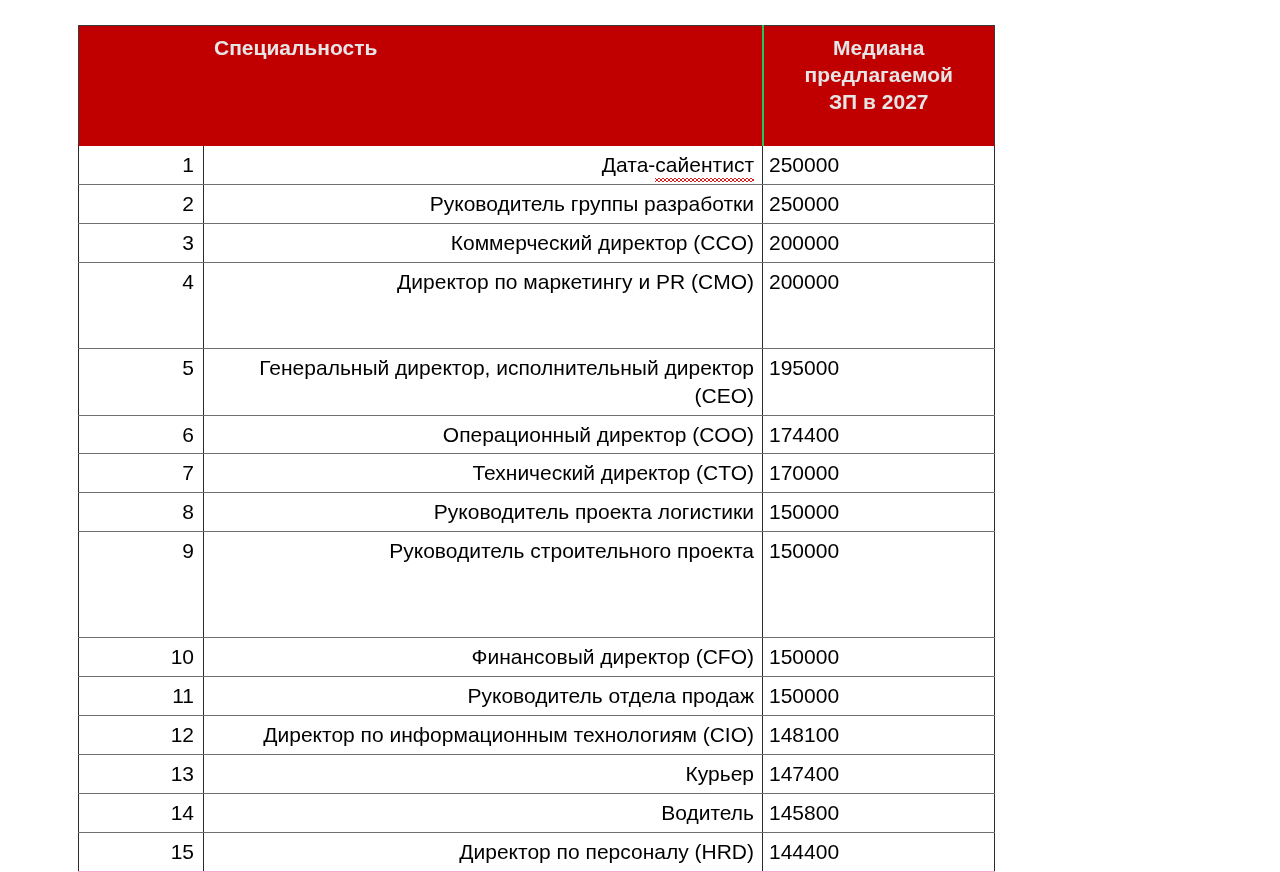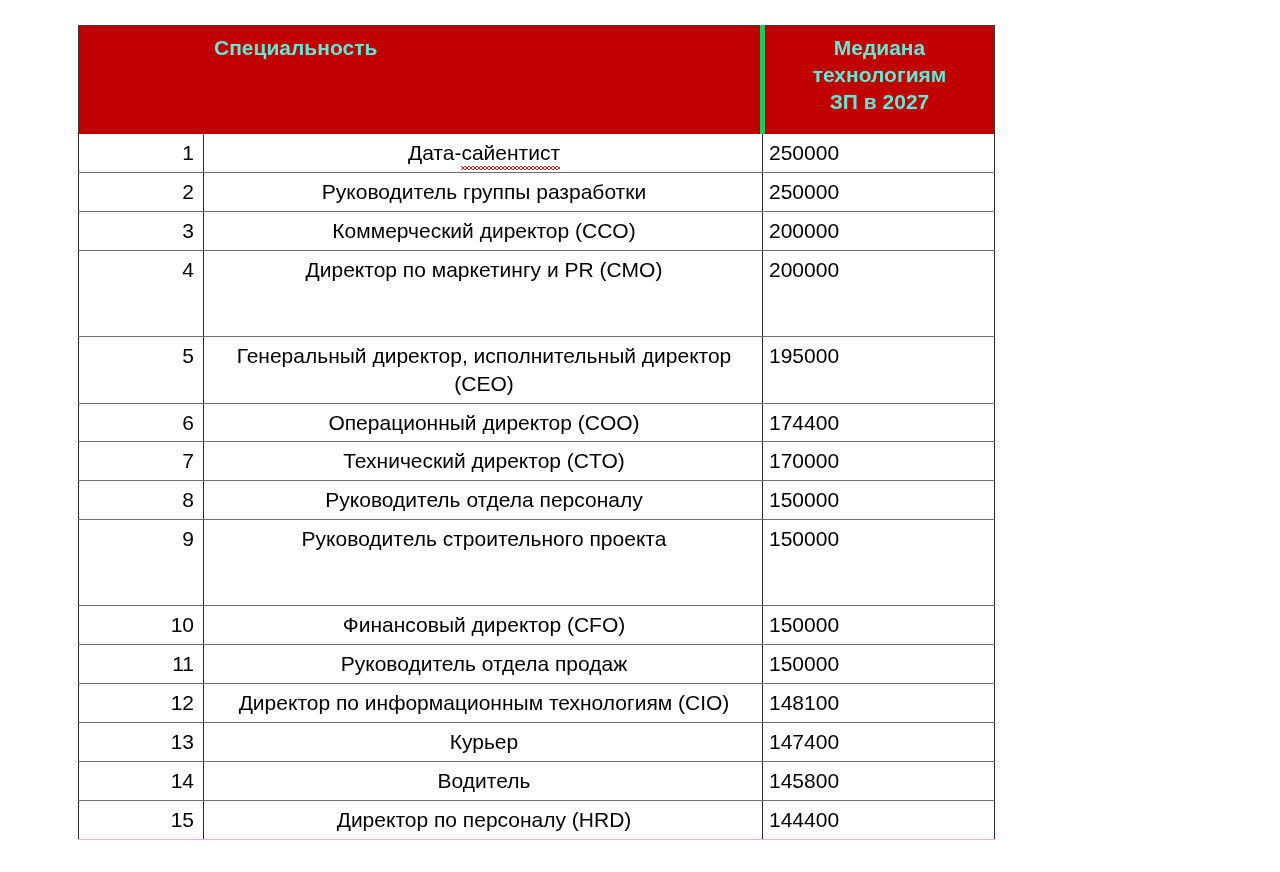--- a/index.html
+++ b/index.html
@@ -37,41 +37,41 @@
     background: #ffffff;
   }
 
   table.salary-table col.col-rank  { width: 125px; }
   table.salary-table col.col-spec  { width: 559px; }
   table.salary-table col.col-value { width: 232px; }
 
   
   thead tr.head-row th {
     background: #C00000;
-    color: #5eead4;
+    color: #e5e5e5;
     font-weight: bold;
     font-size: 21px;
     line-height: 1.28;
     padding: 9px 10px 9px 10px;
     vertical-align: top;
     border: 1px solid #C00000;
-    height: 108px;
+    height: 120px;
     box-sizing: border-box;
   }
   thead tr.head-row th.th-rank {
     border-left: 1px solid #3a3a3a;
     border-top: 1px solid #3a3a3a;
   }
   thead tr.head-row th.th-spec {
     text-align: left;
     border-top: 1px solid #3a3a3a;
   }
   thead tr.head-row th.th-value {
     text-align: center;
-    border-left: 5px solid #22c55e;
+    border-left: 2px solid #22c55e;
     border-right: 1px solid #3a3a3a;
     border-top: 1px solid #3a3a3a;
     padding-left: 6px;
     padding-right: 6px;
   }
 
   
   tbody td {
     font-size: 21px;
     line-height: 1.33;
@@ -82,21 +82,21 @@
     box-sizing: border-box;
   }
 
   tbody td.c-rank {
     text-align: right;
     padding: 5px 9px 5px 4px;
     border-left: 1px solid #2b2b2b;
     border-right: 1px solid #2b2b2b;
   }
   tbody td.c-spec {
-    text-align: center;
+    text-align: right;
     padding: 5px 8px 5px 10px;
     border-right: 1px solid #2b2b2b;
     word-wrap: break-word;
   }
   tbody td.c-value {
     padding: 5px 6px 5px 6px;
     border-right: 1px solid #2b2b2b;
   }
 
   tbody tr:last-child td {
@@ -132,21 +132,21 @@
         <col class="col-rank">
         <col class="col-spec">
         <col class="col-value">
       </colgroup>
       <thead>
         <tr class="head-row">
           <th class="th-rank"></th>
           <th class="th-spec">Специальность</th>
           <th class="th-value">
             <span>Медиана</span><br>
-            <span>технологиям</span><br>
+            <span>предлагаемой</span><br>
             <span>ЗП в 2027</span>
           </th>
         </tr>
       </thead>
       <tbody id="table-body">
           <tr>
             <td class="c-rank">1</td>
             <td class="c-spec"><span>Дата-</span><span class="misspell">сайентист</span></td>
             <td class="c-value">250000</td>
           </tr>
@@ -175,26 +175,26 @@
             <td class="c-spec">Операционный директор (COO)</td>
             <td class="c-value">174400</td>
           </tr>
           <tr>
             <td class="c-rank">7</td>
             <td class="c-spec">Технический директор (CTO)</td>
             <td class="c-value">170000</td>
           </tr>
           <tr>
             <td class="c-rank">8</td>
-            <td class="c-spec">Руководитель отдела персоналу</td>
+            <td class="c-spec">Руководитель проекта логистики</td>
             <td class="c-value">150000</td>
           </tr>
           <tr>
             <td class="c-rank" style="padding-bottom: 52px;">9</td>
-            <td class="c-spec" style="padding-bottom: 52px;">Руководитель строительного проекта</td>
+            <td class="c-spec" style="padding-bottom: 72px;">Руководитель строительного проекта</td>
             <td class="c-value" style="padding-bottom: 52px;">150000</td>
           </tr>
           <tr>
             <td class="c-rank">10</td>
             <td class="c-spec">Финансовый директор (CFO)</td>
             <td class="c-value">150000</td>
           </tr>
           <tr>
             <td class="c-rank">11</td>
             <td class="c-spec">Руководитель отдела продаж</td>

